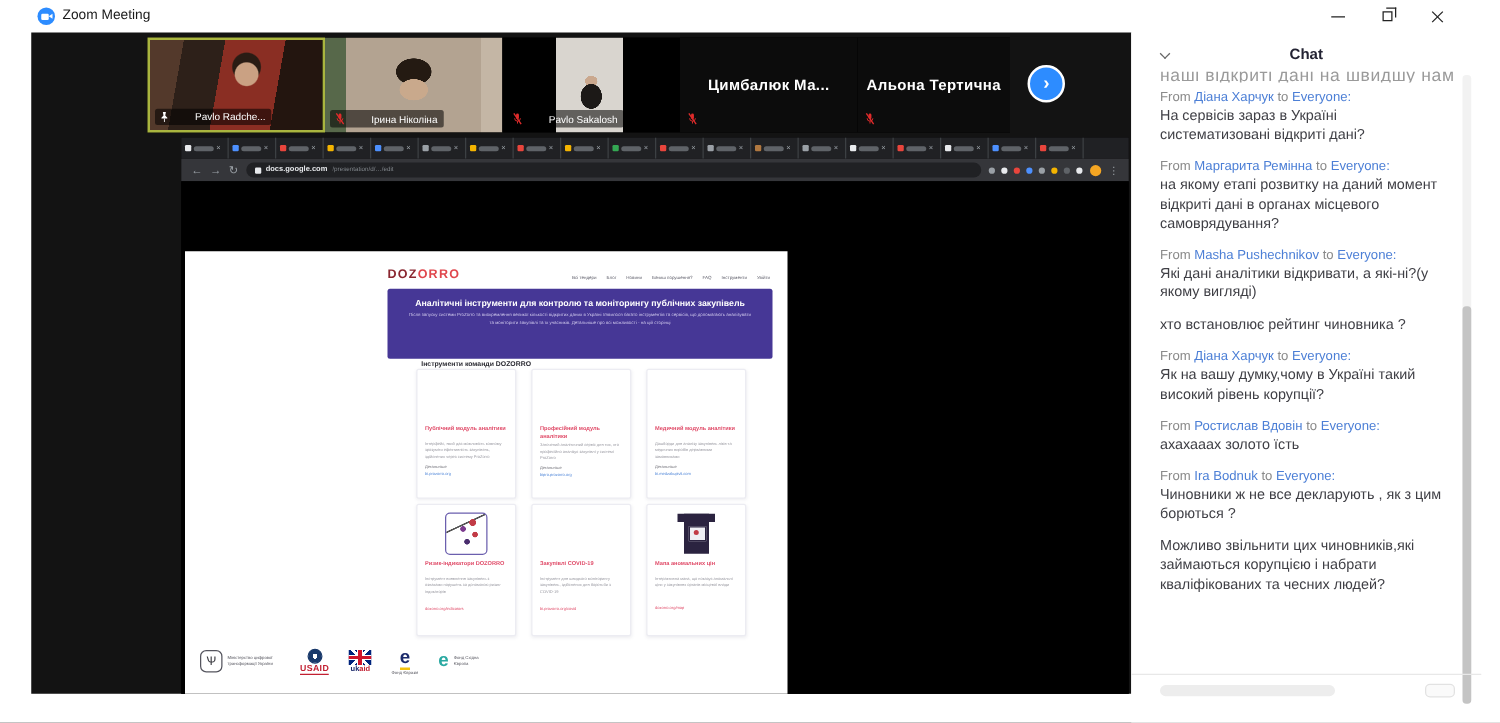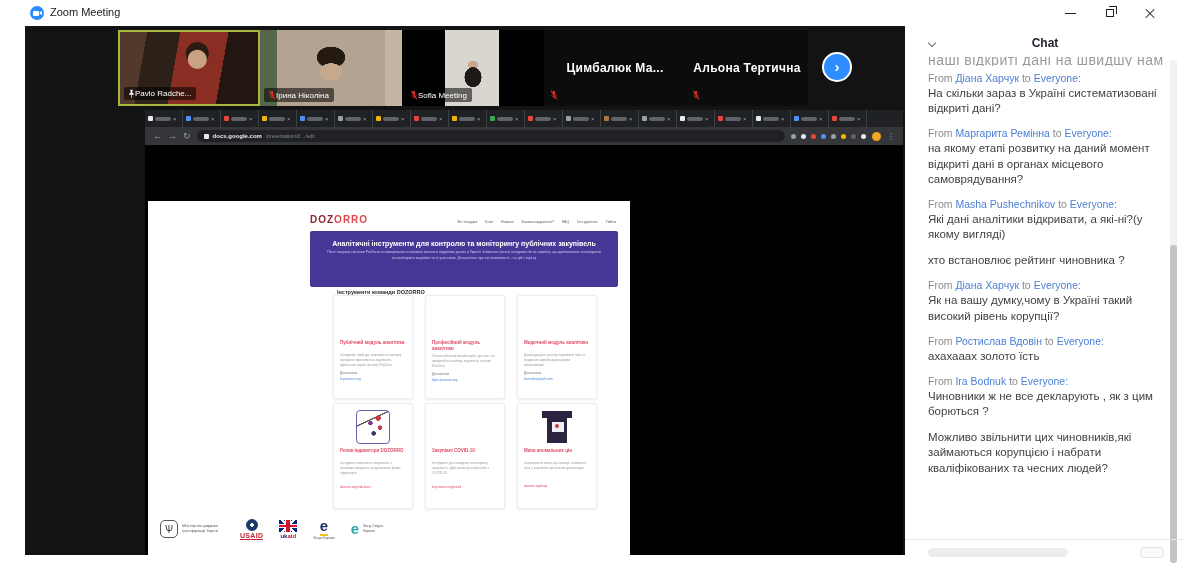--- a/index.html
+++ b/index.html
@@ -38,21 +38,21 @@
       linear-gradient(100deg, #53392b 0 18%, #2d2019 18% 40%, #8a2e23 40% 72%, #23150f 72%); }
   .v-iryna .vid { background:
       radial-gradient(ellipse 16px 12px at 50% 55%, #c9a98c 0 70%, rgba(0,0,0,0) 72%),
       radial-gradient(ellipse 20px 15px at 50% 36%, #241a12 0 70%, rgba(0,0,0,0) 72%),
       linear-gradient(90deg, #57684a 0 12%, #b3a391 12% 88%, #c4b6a5 88%); }
   .v-sofia .vid { background:
       radial-gradient(ellipse 12px 14px at 50% 62%, #1c1917 0 70%, rgba(0,0,0,0) 72%),
       radial-gradient(ellipse 7px 6px at 50% 46%, #caa88e 0 70%, rgba(0,0,0,0) 72%),
       linear-gradient(90deg, #000 0 30%, #d9d5cf 30% 68%, #000 68%); }
   .v-none .vid { background:#0c0c0c; }
-  .badge { position:absolute; left:4px; bottom:4px; display:flex; align-items:center; gap:0;
+  .badge { position:absolute; left:4px; bottom:4px; display:flex; align-items:center; gap:21px;
     background:rgba(0,0,0,.55); border-radius:2px; padding:2px 5px 2px 4px;
     color:#fff; font-size:8px; white-space:nowrap; max-width:92%; overflow:hidden; }
   .v-none .badge { background:transparent; padding:2px; }
   .center-name { display:none; position:absolute; inset:0; align-items:center; justify-content:center;
     color:#fff; font-size:12px; font-weight:bold; letter-spacing:.3px; }
   .v-none .center-name { display:flex; }
   .pin-ic,.mic-ic { display:none; flex:0 0 auto; }
   .t-pin .pin-ic { display:block; } .t-mic-muted .mic-ic { display:block; }
 
   .next-btn { position:absolute; left:797px; top:26px; width:30px; height:30px; border-radius:50%;
@@ -224,21 +224,21 @@
       <div class="tile v-sofia">
         <div class="vid"></div>
         <div class="badge t-mic-muted">
 
           <svg class="mic-ic" width="8" height="10" viewBox="0 0 10 13">
             <rect x="3.5" y="1" width="3" height="6" rx="1.5" fill="#e02b2b"></rect>
             <path d="M2 6a3 3 0 0 0 6 0" stroke="#e02b2b" fill="none" stroke-width="1"></path>
             <line x1="5" y1="9" x2="5" y2="11.5" stroke="#e02b2b" stroke-width="1"></line>
             <line x1="1.2" y1="1" x2="8.8" y2="12" stroke="#e02b2b" stroke-width="1.4"></line>
           </svg>
-          <span class="blabel">Sofia Meeting</span>
+          <span class="blabel">Pavlo Sakalosh</span>
         </div>
 
       </div>
 
       <div class="tile v-none">
         <div class="vid"></div>
         <div class="badge t-mic-muted">
 
           <svg class="mic-ic" width="8" height="10" viewBox="0 0 10 13">
             <rect x="3.5" y="1" width="3" height="6" rx="1.5" fill="#e02b2b"></rect>
@@ -523,21 +523,21 @@
     <span class="chat-chevron"></span>
     <span class="chat-title">Chat</span>
   </div>
   <div class="chat-clip">
     <span>наші відкриті дані на швидшу нами</span>
   </div>
   <div class="chat-msgs">
 
       <div class="msg">
         <div class="msg-head"><span class="gr">From</span> <span class="nm">Діана Харчук</span> <span class="gr">to</span> <span class="nm">Everyone:</span></div>
-        <div class="msg-text">На скільки зараз в Україні систематизовані відкриті дані?</div>
+        <div class="msg-text">На сервісів зараз в Україні систематизовані відкриті дані?</div>
       </div>
 
       <div class="msg">
         <div class="msg-head"><span class="gr">From</span> <span class="nm">Маргарита Ремінна</span> <span class="gr">to</span> <span class="nm">Everyone:</span></div>
         <div class="msg-text">на якому етапі розвитку на даний момент відкриті дані в органах місцевого самоврядування?</div>
       </div>
 
       <div class="msg">
         <div class="msg-head"><span class="gr">From</span> <span class="nm">Masha Pushechnikov</span> <span class="gr">to</span> <span class="nm">Everyone:</span></div>
         <div class="msg-text">Які дані аналітики відкривати, а які-ні?(у якому вигляді)</div>

